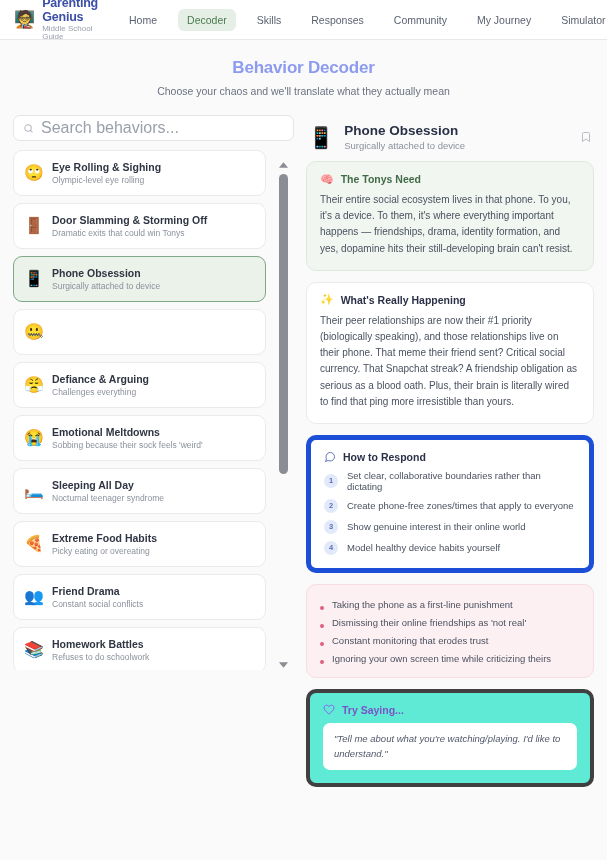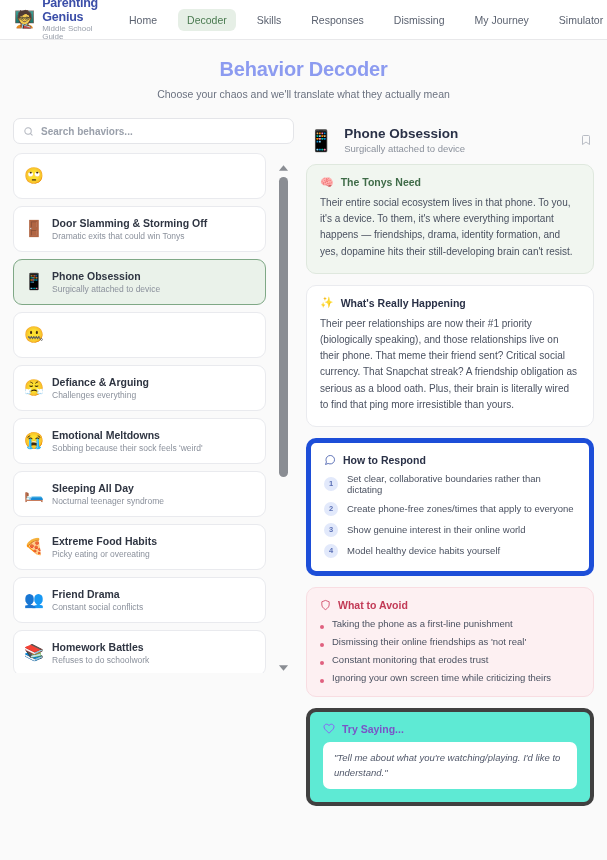--- a/index.html
+++ b/index.html
@@ -36,39 +36,39 @@
   }
   .nav-link.active { background: #e6efe6; color: #4a7a50; }
   .bell {
     margin-left: 12px; width: 16px; height: 16px; cursor: pointer;
     color: #9aa0ab; display: flex; align-items: center; justify-content: center;
   }
 
   
   .page-head { text-align: center; padding: 18px 0 10px; }
   .page-title {
-    font-size: 20px; font-weight: bold; color: #8c9bf0; letter-spacing: -0.2px;
+    font-size: 17px; font-weight: bold; color: #8c9bf0; letter-spacing: -0.2px;
   }
   .page-sub { font-size: 10.5px; color: #6b7280; margin-top: 7px; }
 
   
   .main { display: flex; padding: 8px 13px 0 13px; gap: 12px; height: 760px; }
 
   
   .left-col { width: 281px; flex: none; position: relative; }
   .search-wrap {
     height: 26px; background: #ffffff; border: 1px solid #e4e5e9;
     border-radius: 7px; display: flex; align-items: center;
     padding: 0 9px; gap: 7px;
   }
   .search-icon { width: 11px; height: 11px; color: #b2b6bf; flex: none;
                  display:flex; align-items:center; justify-content:center;}
   .search-input {
     border: none; outline: none; background: transparent; flex: 1;
-    font-size: 10px; color: #3a3f4a; font-family: "Liberation Sans", sans-serif; font-weight: bold;
+    font-size: 16px; color: #3a3f4a; font-family: "Liberation Sans", sans-serif;
   }
   .search-input::placeholder { color: #9aa0ab; }
 
   .list-area { margin-top: 9px; position: relative; height: 520px; }
   .behavior-list {
     width: 253px;
     display: flex; flex-direction: column; gap: 7px;
     height: 520px; overflow: hidden;
   }
   .behavior-item {
@@ -167,21 +167,21 @@
     <span class="brand-text">
       <span class="brand-name">Parenting Genius</span>
       <span class="brand-sub">Middle School Guide</span>
     </span>
   </div>
   <div class="nav-links" id="nav-links">
       <div class="nav-link">Home</div>
       <div class="nav-link active">Decoder</div>
       <div class="nav-link">Skills</div>
       <div class="nav-link">Responses</div>
-      <div class="nav-link">Dismissing</div>
+      <div class="nav-link">Community</div>
       <div class="nav-link">My Journey</div>
       <div class="nav-link">Simulator</div>
     </div>
   <div class="bell">
     <svg width="15" height="15" viewBox="0 0 24 24" fill="none" stroke="currentColor" stroke-width="1.7" stroke-linecap="round" stroke-linejoin="round">
       <path d="M18 8A6 6 0 0 0 6 8c0 7-3 9-3 9h18s-3-2-3-9"></path>
       <path d="M13.73 21a2 2 0 0 1-3.46 0"></path>
     </svg>
   </div>
 </div>
@@ -201,20 +201,24 @@
             <path d="M20 20l-3.5-3.5"></path>
           </svg>
       </span>
       <input class="search-input" type="text" placeholder="Search behaviors..." style="">
     </div>
 
     <div class="list-area">
       <div class="behavior-list" id="behavior-list">
           <div class="behavior-item">
             <span class="bi-emoji">🙄</span>
+            <span class="bi-txt">
+              <span class="bi-title">Eye Rolling &amp; Sighing</span>
+              <span class="bi-sub">Olympic-level eye rolling</span>
+            </span>
           </div>
           <div class="behavior-item">
             <span class="bi-emoji">🚪</span>
             <span class="bi-txt">
               <span class="bi-title">Door Slamming &amp; Storming Off</span>
               <span class="bi-sub">Dramatic exits that could win Tonys</span>
             </span>
           </div>
           <div class="behavior-item selected">
             <span class="bi-emoji">📱</span>
@@ -344,28 +348,20 @@
               <span class="step-txt">Show genuine interest in their online world</span>
             </div>
             <div class="step">
               <span class="step-num">4</span>
               <span class="step-txt">Model healthy device habits yourself</span>
             </div>
           </div>
       </div>
 
       <div class="card card-avoid">
-        <div class="card-head">
-          <span class="card-icon">
-            <svg width="11" height="12" viewBox="0 0 24 24" fill="none" stroke="#d14a68" stroke-width="1.9" stroke-linejoin="round">
-                <path d="M12 22s8-4 8-10V5l-8-3-8 3v7c0 6 8 10 8 10z"></path>
-              </svg>
-          </span>
-          <span class="card-title">What to Avoid</span>
-        </div>
         <div class="avoid-list" id="avoid-list">
             <div class="avoid-item">
               <span class="avoid-dot"></span>
               <span class="avoid-txt">Taking the phone as a first-line punishment</span>
             </div>
             <div class="avoid-item">
               <span class="avoid-dot"></span>
               <span class="avoid-txt">Dismissing their online friendships as 'not real'</span>
             </div>
             <div class="avoid-item">

